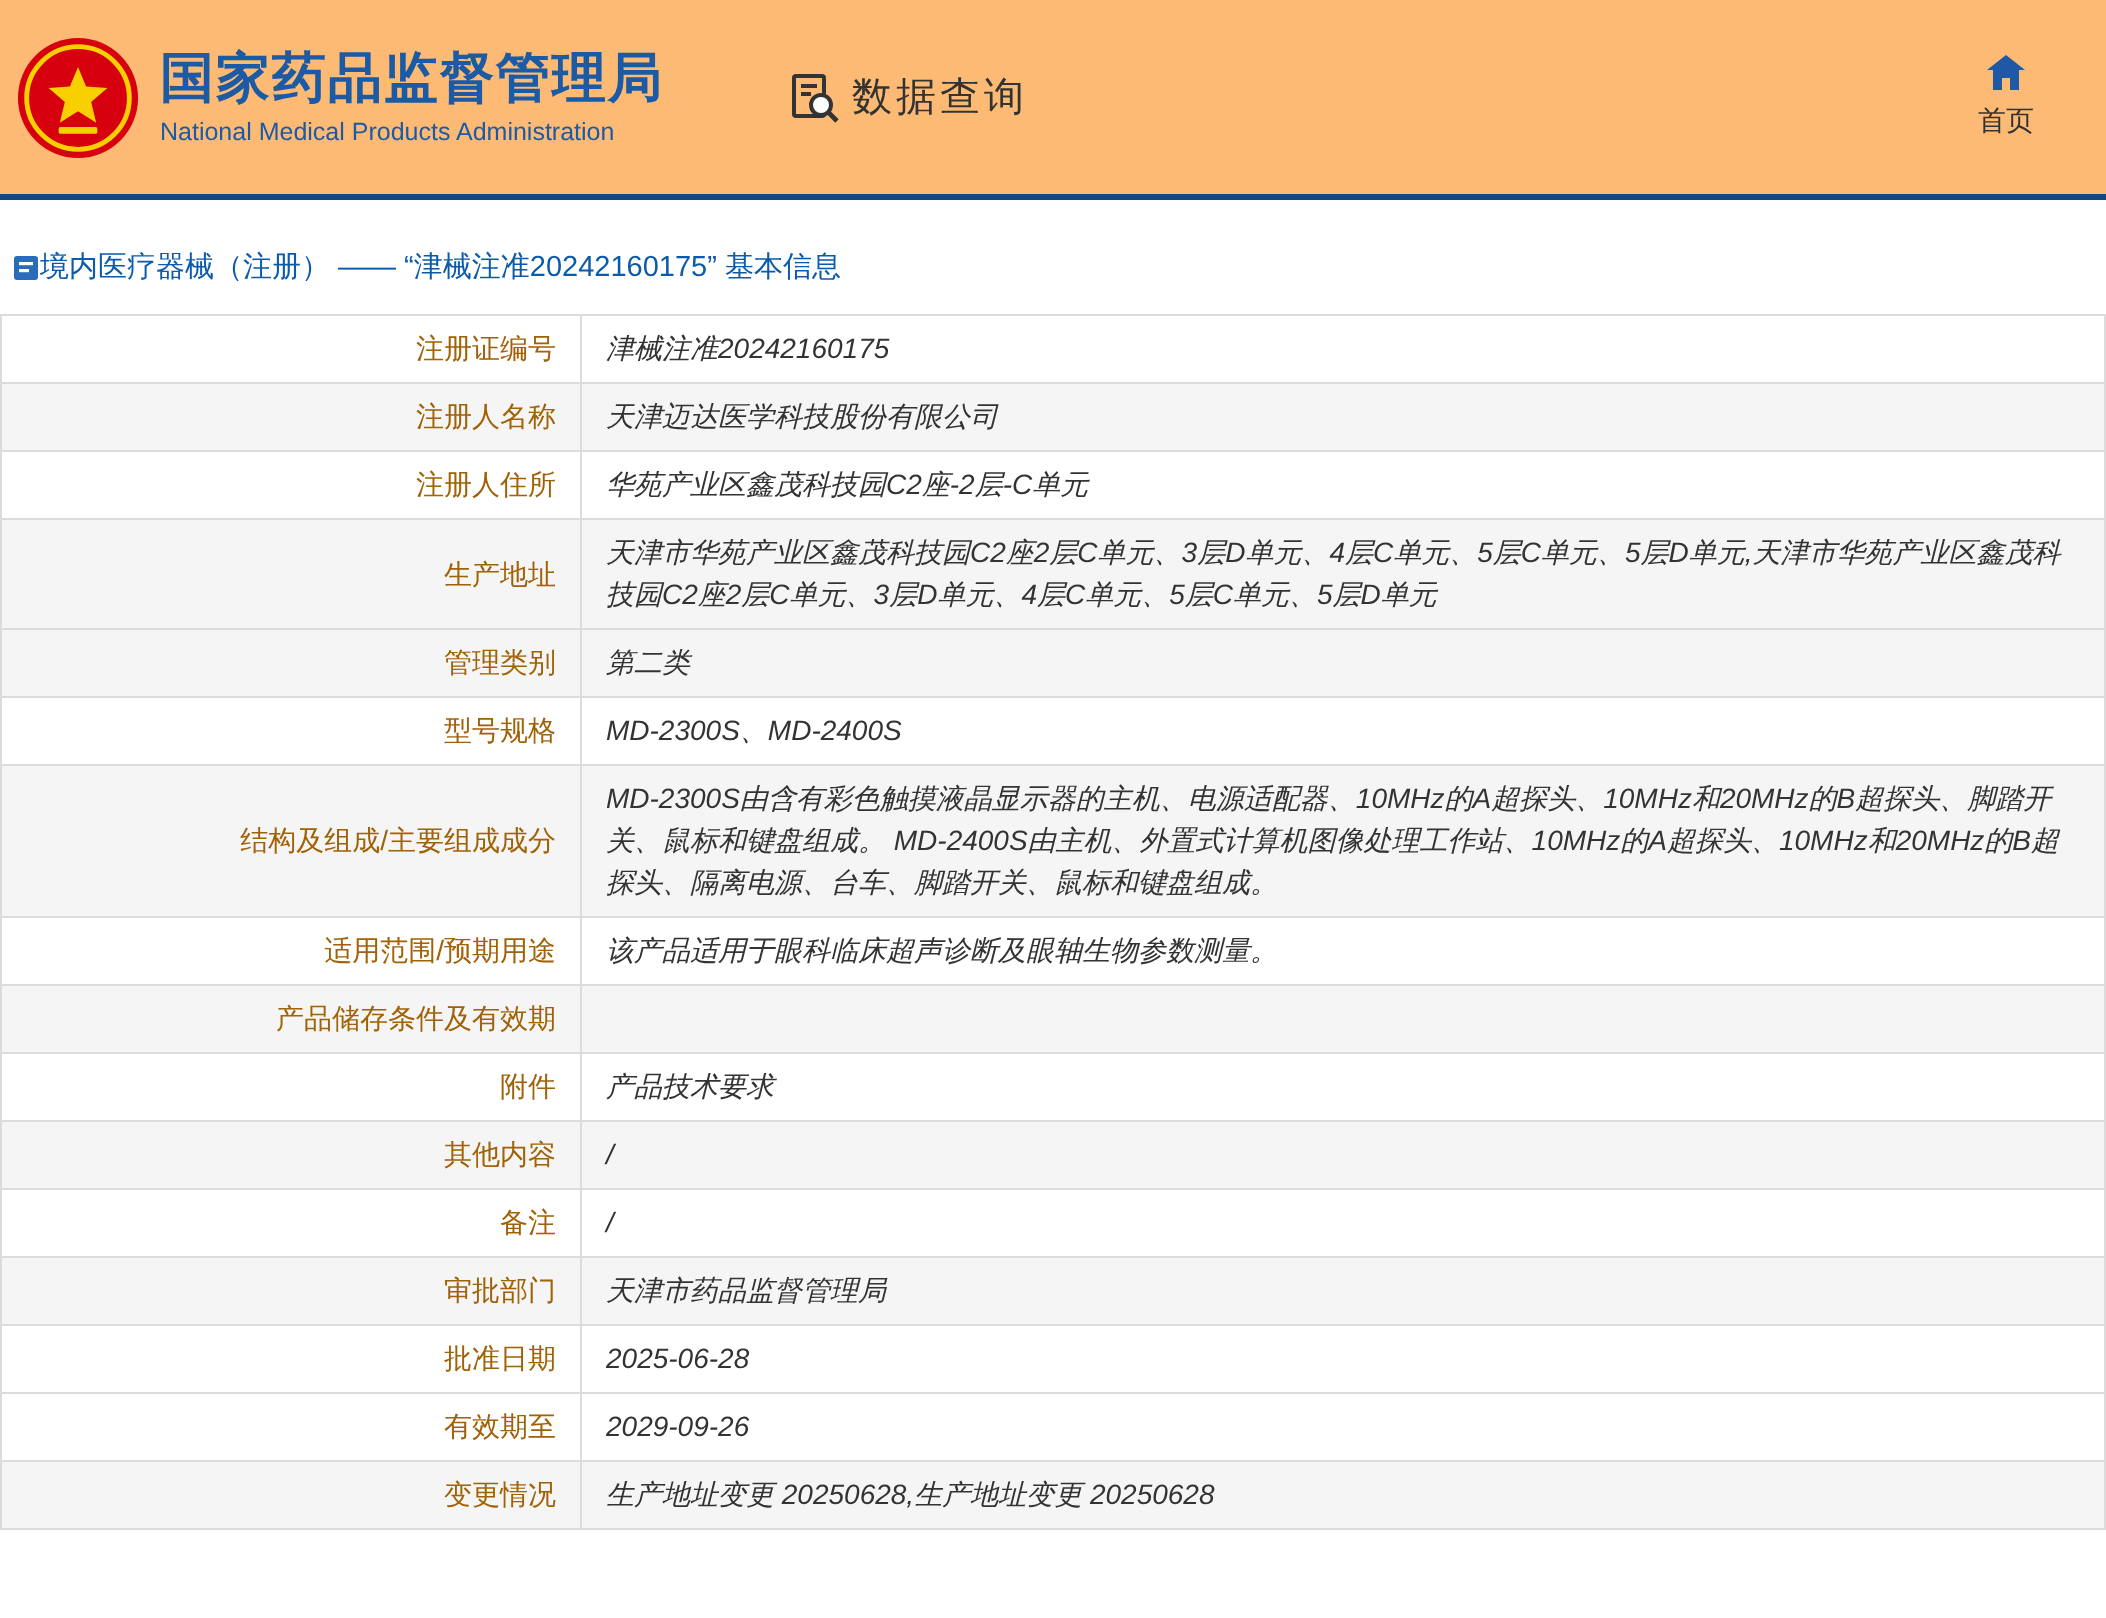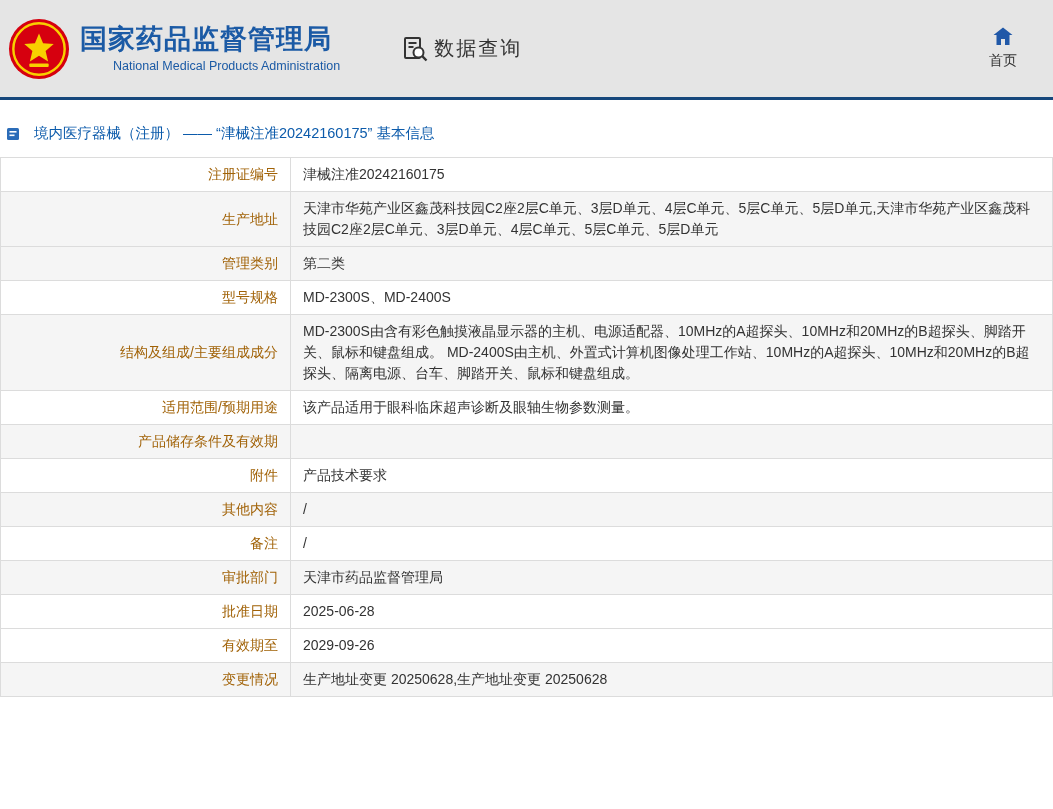--- a/index.html
+++ b/index.html
@@ -8,30 +8,30 @@
     width:1053px; height:809px; overflow:hidden;
     font-family:"Liberation Sans","DejaVu Sans",sans-serif;
     color:#333;
   }
 
   
   .header {
     height:97px;
     display:flex; align-items:center;
     padding:0 12px 0 8px;
-    background:#e5e5e5;
+    background:#fdba74;
   }
   .brand { display:flex; align-items:center; }
   .emblem { width:62px; height:62px; flex:0 0 auto; }
   .brand-text { margin-left:10px; }
   .brand-cn {
     font-size:27px; font-weight:bold; color:#1b5aa5; letter-spacing:1px;
     line-height:1.15;
   }
-  .brand-en { font-size:12.5px; color:#1b5aa5; margin-top:3px;margin-left:33px; }
+  .brand-en { font-size:12.5px; color:#1b5aa5; margin-top:3px; }
 
   .nav-query {
     display:flex; align-items:center; margin-left:62px; cursor:pointer;
   }
   .nav-query .q-icon { width:26px; height:26px; margin-right:6px; }
   .nav-query .q-label { font-size:20px; color:#333; letter-spacing:2px; }
 
   .header-right {
     margin-left:auto; display:flex; align-items:flex-start; 
     padding-right:14px;
@@ -40,39 +40,39 @@
     display:flex; flex-direction:column; align-items:center; gap:6px;
     cursor:pointer; min-width:48px;
   }
   .top-nav-item .tn-icon { width:20px; height:19px; }
   .top-nav-item .tn-label { font-size:14px; color:#333; white-space:nowrap; }
 
   .header-rule { height:3px; background:#16477c; width:100%; }
 
   
   .breadcrumb {
-    display:flex; align-items:center; gap:14px;
+    display:flex; align-items:center; gap:0;
     padding:24px 10px 14px 6px;
   }
   .crumb-icon { width:14px; height:14px; flex:0 0 auto; }
   .breadcrumb .crumb-text { font-size:14.5px; color:#0c5bab; }
 
   
   table.info { width:100%; border-collapse:collapse; table-layout:fixed; }
   table.info td {
     border:1px solid #dcdcdc;
     font-size:14px; line-height:1.5;
     padding:6px 12px;
     vertical-align:middle;
     word-break:break-all;
   }
   td.label {
     width:290px; text-align:right; color:#a16207; background:transparent;
   }
-  td.value { text-align:left; color:#333; }
+  td.value { text-align:left; color:#333;font-style:italic; }
   tr.alt { background:#f5f5f5; }
 </style>
 </head>
 <body>
 
 <div class="header">
   <div class="brand">
     <svg class="emblem" viewBox="0 0 64 64">
       <circle cx="32" cy="32" r="31" fill="#d6000f"></circle>
       <circle cx="32" cy="32" r="26.5" fill="none" stroke="#f8d000" stroke-width="2.5"></circle>
@@ -116,21 +116,29 @@
   <span class="crumb-text">境内医疗器械（注册） —— “津械注准20242160175” 基本信息</span>
 </div>
 
 <table class="info">
   <tbody>
   <tr>
     <td class="label">注册证编号</td>
     <td class="value">津械注准20242160175</td>
   </tr>
 
-
+  <tr class="alt">
+    <td class="label">注册人名称</td>
+    <td class="value">天津迈达医学科技股份有限公司</td>
+  </tr>
+
+  <tr>
+    <td class="label">注册人住所</td>
+    <td class="value">华苑产业区鑫茂科技园C2座-2层-C单元</td>
+  </tr>
 
   <tr class="alt">
     <td class="label">生产地址</td>
     <td class="value">天津市华苑产业区鑫茂科技园C2座2层C单元、3层D单元、4层C单元、5层C单元、5层D单元,天津市华苑产业区鑫茂科技园C2座2层C单元、3层D单元、4层C单元、5层C单元、5层D单元</td>
   </tr>
 
 
   <tr class="alt">
     <td class="label">管理类别</td>
     <td class="value">第二类</td>

